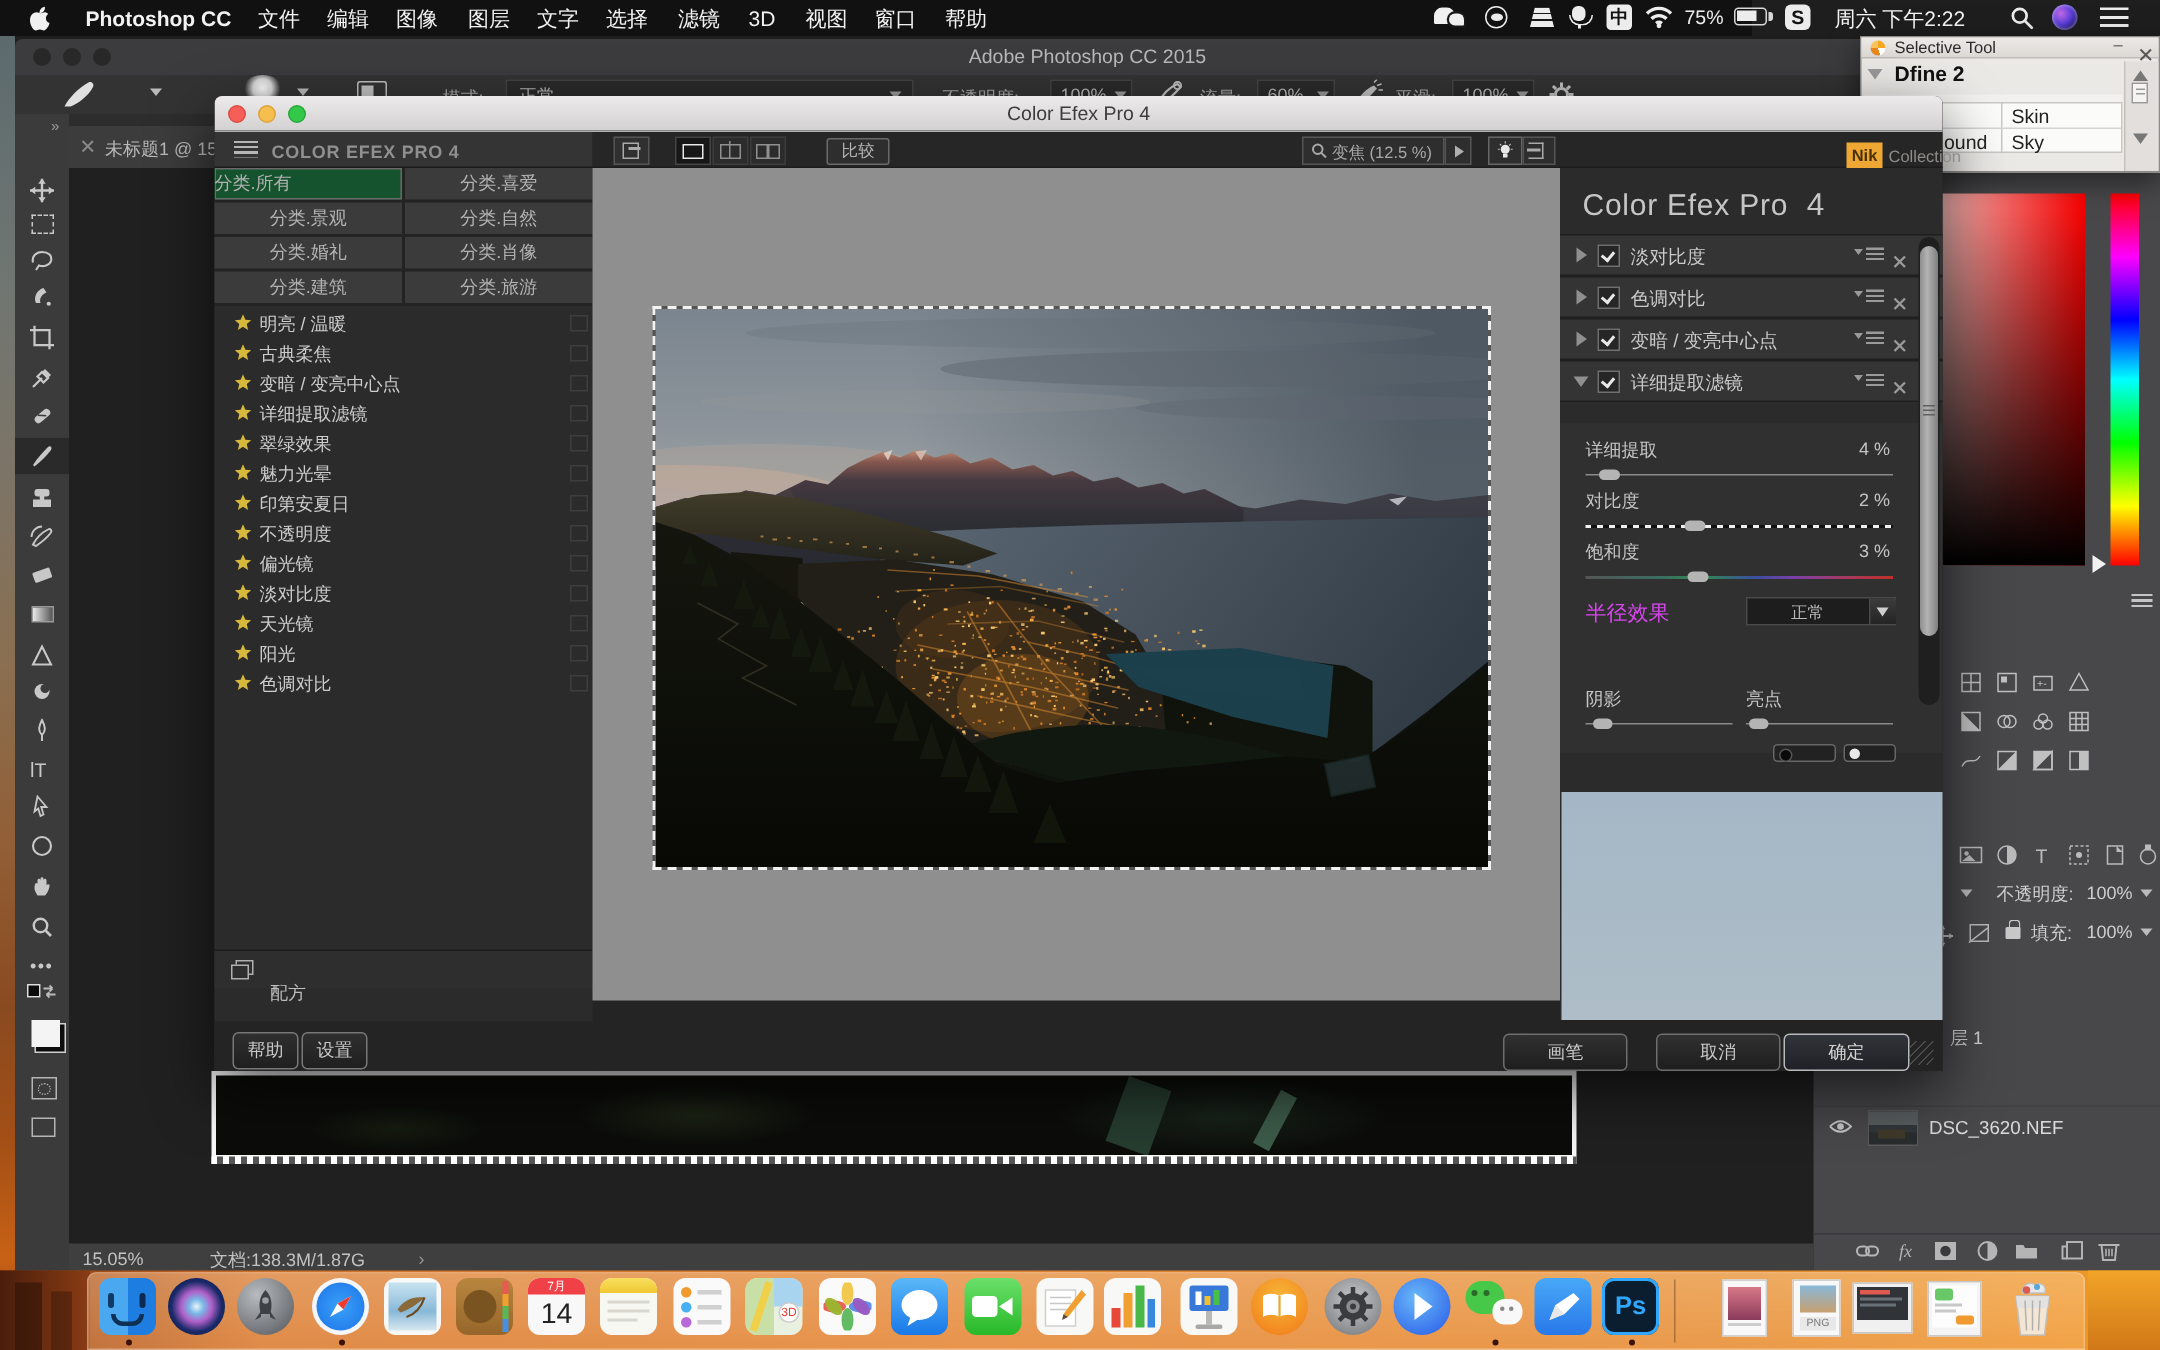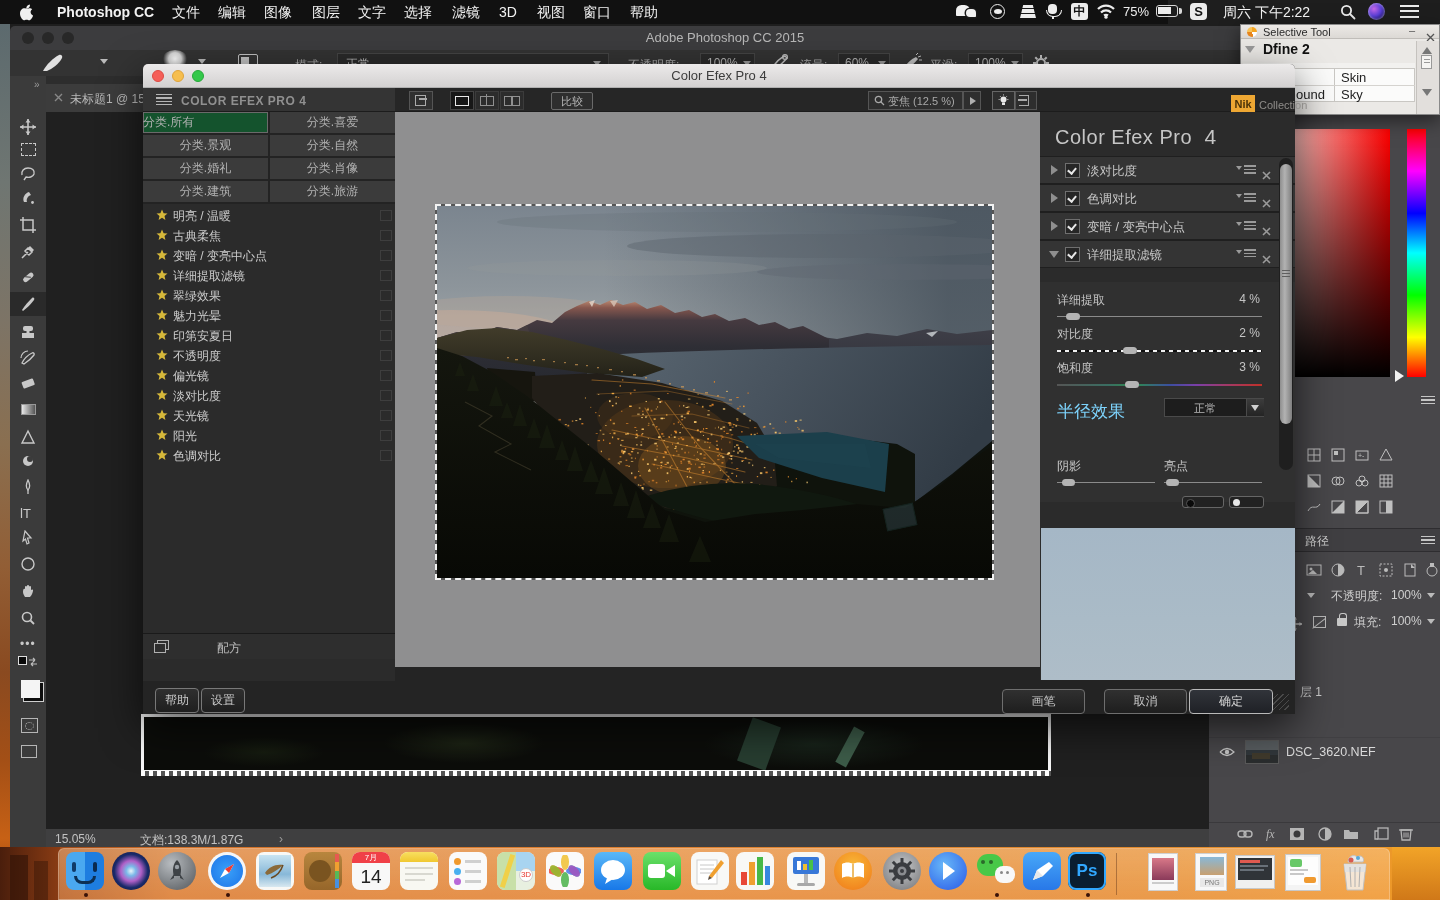--- a/index.html
+++ b/index.html
@@ -335,24 +335,20 @@
       </svg></div>
     <div class="a" style="left: 145px; top: 423px; width: 16px; height: 16px;"><svg width="16" height="16">
         <rect x="2" y="2" width="12" height="12" fill="none" stroke="#c0c0c0"></rect>
         <path d="M2,2 L14,2 L2,14 Z" fill="#c0c0c0"></path>
         <path d="M14,2 L14,14 L2,14 Z" fill="none" stroke="#c0c0c0"></path>
       </svg></div>
     <div class="a" style="left: 169px; top: 423px; width: 16px; height: 16px;"><svg width="16" height="16">
         <rect x="2" y="2" width="12" height="12" fill="none" stroke="#c0c0c0"></rect>
         <rect x="8" y="2" width="6" height="12" fill="#c0c0c0"></rect>
       </svg></div>
-    <div class="a" style="left: 0px; top: 452px; width: 231px; height: 24px; background: rgb(64, 63, 66); border-top: 1px solid rgb(46, 45, 48); border-bottom: 1px solid rgb(46, 45, 48); box-sizing: border-box;">
-      <span class="a" style="left:96px;top:4px;color:#d0d0d0;font-size:12px;">路径</span>
-      <span class="a" style="left:212px;top:7px;width:14px;height:9px;background:repeating-linear-gradient(180deg,#c5c5c5 0 1.5px,transparent 1.5px 3.5px);"></span>
-    </div>
     <div class="a" style="left: 97px; top: 486px; width: 16px; height: 16px;"><svg width="16" height="16">
         <rect x="1" y="3" width="14" height="10" fill="none" stroke="#bbb"></rect>
         <circle cx="5" cy="7" r="1.5" fill="#bbb"></circle>
         <path d="M2,12 L7,8 L11,12 Z" fill="#bbb"></path>
       </svg></div>
     <div class="a" style="left: 121px; top: 486px; width: 16px; height: 16px;"><svg width="16" height="16">
         <circle cx="8" cy="8" r="6" fill="none" stroke="#bbb"></circle>
         <path d="M8,2 A6,6 0 0 1 8,14 Z" fill="#bbb"></path>
       </svg></div>
     <div class="a" style="left: 145px; top: 486px; width: 16px; height: 16px;"><svg width="16" height="16">
@@ -610,21 +606,21 @@
             </svg></div>
           <div class="a" style="left: 30px; top: 3px; color: rgb(204, 204, 204); font-size: 12px;">色调对比</div>
           <div class="a" style="left: 237px; top: 5px; width: 10px; height: 9px; border: 1px solid rgb(62, 62, 62);"></div>
         </div>
       </div>
 
     <div class="a" style="left:0;top:569px;width:252px;height:33px;background:#242424;"></div>
     <div class="a" style="left:0;top:521px;width:252px;height:25px;border-top:1px solid #1a1a1a;background:#2e2e2e;color:#bdbdbd;font-size:12px;">
       <div class="a" style="left:14px;top:6px;width:10px;height:8px;border:1px solid #b0b0b0;"></div>
       <div class="a" style="left:11px;top:9px;width:10px;height:8px;border:1px solid #b0b0b0;background:#2e2e2e;"></div>
-      <span class="a" style="left:37px;top:6px;margin-left:37px;">配方</span>
+      <span class="a" style="left:37px;top:20px;">配方</span>
     </div>
 
     <div class="a" style="left:12px;top:576px;width:42px;height:23px;border:1px solid #787878;border-radius:4px;background:linear-gradient(180deg,#2f2f2f,#1f1f1f);color:#c8c8c8;font-size:12px;text-align:center;line-height:23px;">帮助</div>
     <div class="a" style="left:58px;top:576px;width:42px;height:23px;border:1px solid #787878;border-radius:4px;background:linear-gradient(180deg,#2f2f2f,#1f1f1f);color:#c8c8c8;font-size:12px;text-align:center;line-height:23px;">设置</div>
   </div>
 
   <div class="a" id="preview" style="left:252px;top:48px;width:645px;height:555px;background:#8f8f90;">
     <div class="a" style="left:40px;top:92px;width:559px;height:376px;border:2px dashed #f2f2f2;box-sizing:border-box;background:#555;">
       <svg class="a" style="left:0;top:0;" width="555" height="372" viewBox="0 0 555 372">
         <defs>
@@ -1230,21 +1226,21 @@
       <div class="a" style="left:17px;top:34px;width:205px;height:1px;background:#8a8a8a;"></div>
       <div class="a" style="left:26px;top:31px;width:14px;height:7px;border-radius:3.5px;background:#b4b4b4;"></div>
       <div class="a" style="left:17px;top:44px;color:#c4c4c4;font-size:12px;">对比度</div>
       <div class="a" style="left:160px;top:44px;width:60px;text-align:right;color:#c4c4c4;font-size:12px;">2 %</div>
       <div class="a" style="left:17px;top:68px;width:205px;height:2px;background:repeating-linear-gradient(90deg,#f0f0f0 0 4px,#111 4px 8px);"></div>
       <div class="a" style="left:83px;top:65px;width:14px;height:7px;border-radius:3.5px;background:#b4b4b4;"></div>
       <div class="a" style="left:17px;top:78px;color:#c4c4c4;font-size:12px;">饱和度</div>
       <div class="a" style="left:160px;top:78px;width:60px;text-align:right;color:#c4c4c4;font-size:12px;">3 %</div>
       <div class="a" style="left:17px;top:102px;width:205px;height:2px;background:linear-gradient(90deg,#555 0%,#3a6e62 25%,#2e8a4e 38%,#3b4ea0 55%,#7a3fa8 68%,#a03a6a 82%,#c03028 100%);"></div>
       <div class="a" style="left:85px;top:99px;width:14px;height:7px;border-radius:3.5px;background:#b4b4b4;"></div>
-      <div class="a" style="left:17px;top:118px;color:#7dd3fc;font-size:17px;">半径效果</div>
+      <div class="a" style="left:17px;top:118px;color:#d946ef;font-size:14px;">半径效果</div>
       <div class="a" style="left:124px;top:116px;width:98px;height:17px;background:#1d1d1d;border:1px solid #4a4a4a;color:#b9b9b9;font-size:11px;">
         <span class="a" style="left:0;top:2px;width:80px;text-align:center;">正常</span>
         <span class="a" style="left:81px;top:0;width:17px;height:17px;background:linear-gradient(180deg,#3c3c3c,#242424);border-left:1px solid #4a4a4a;">
             <span class="a" style="left:4px;top:6px;width:0;height:0;border-left:4.5px solid transparent;border-right:4.5px solid transparent;border-top:6px solid #cfcfcf;"></span>
           </span>
       </div>
       <div class="a" style="left:17px;top:176px;color:#c4c4c4;font-size:12px;">阴影</div>
       <div class="a" style="left:124px;top:176px;color:#c4c4c4;font-size:12px;">亮点</div>
       <div class="a" style="left:17px;top:200px;width:98px;height:1px;background:#8a8a8a;"></div>
       <div class="a" style="left:22px;top:197px;width:13px;height:7px;border-radius:3.5px;background:#b4b4b4;"></div>

